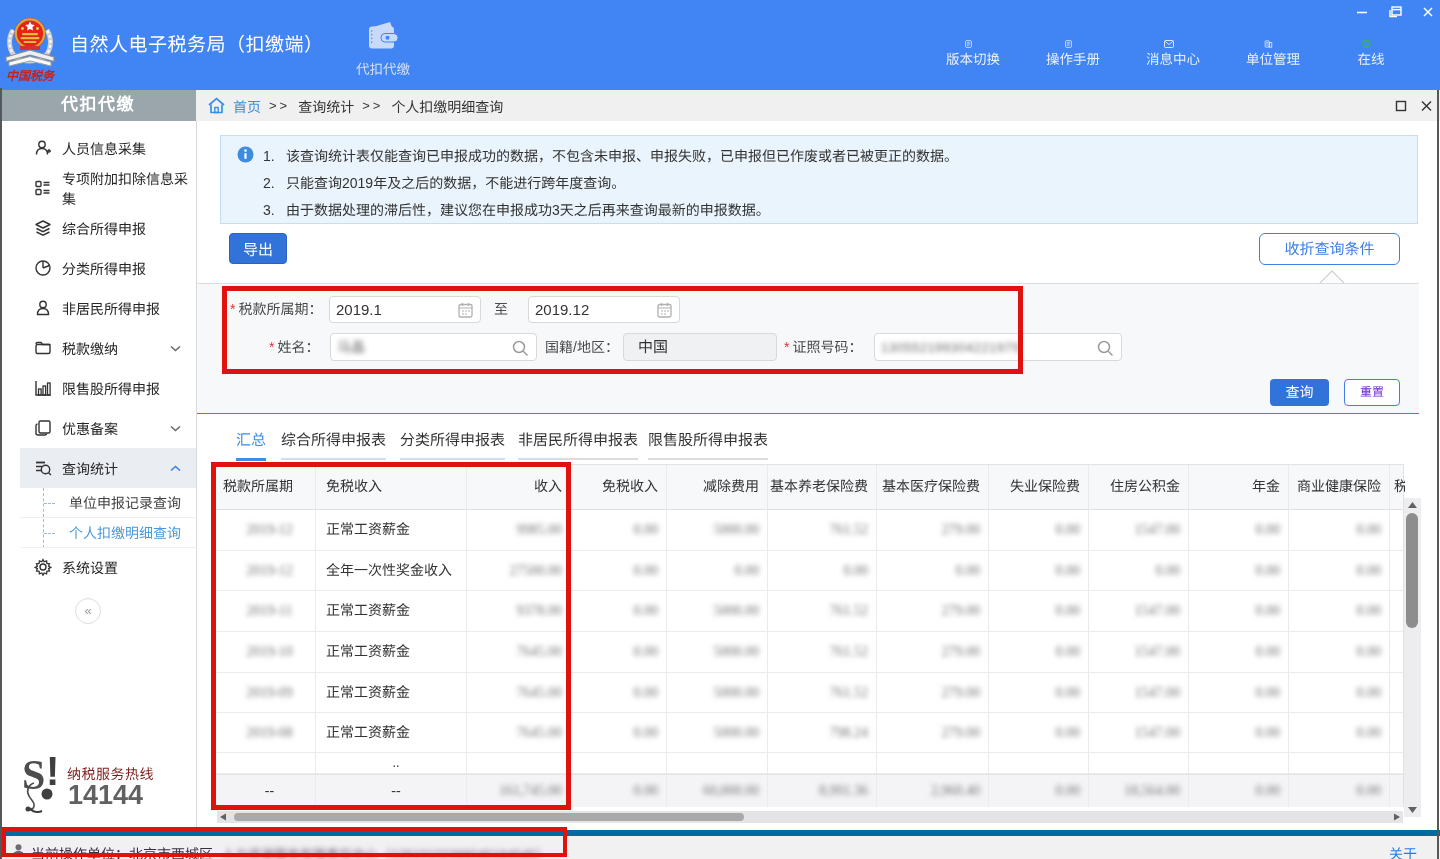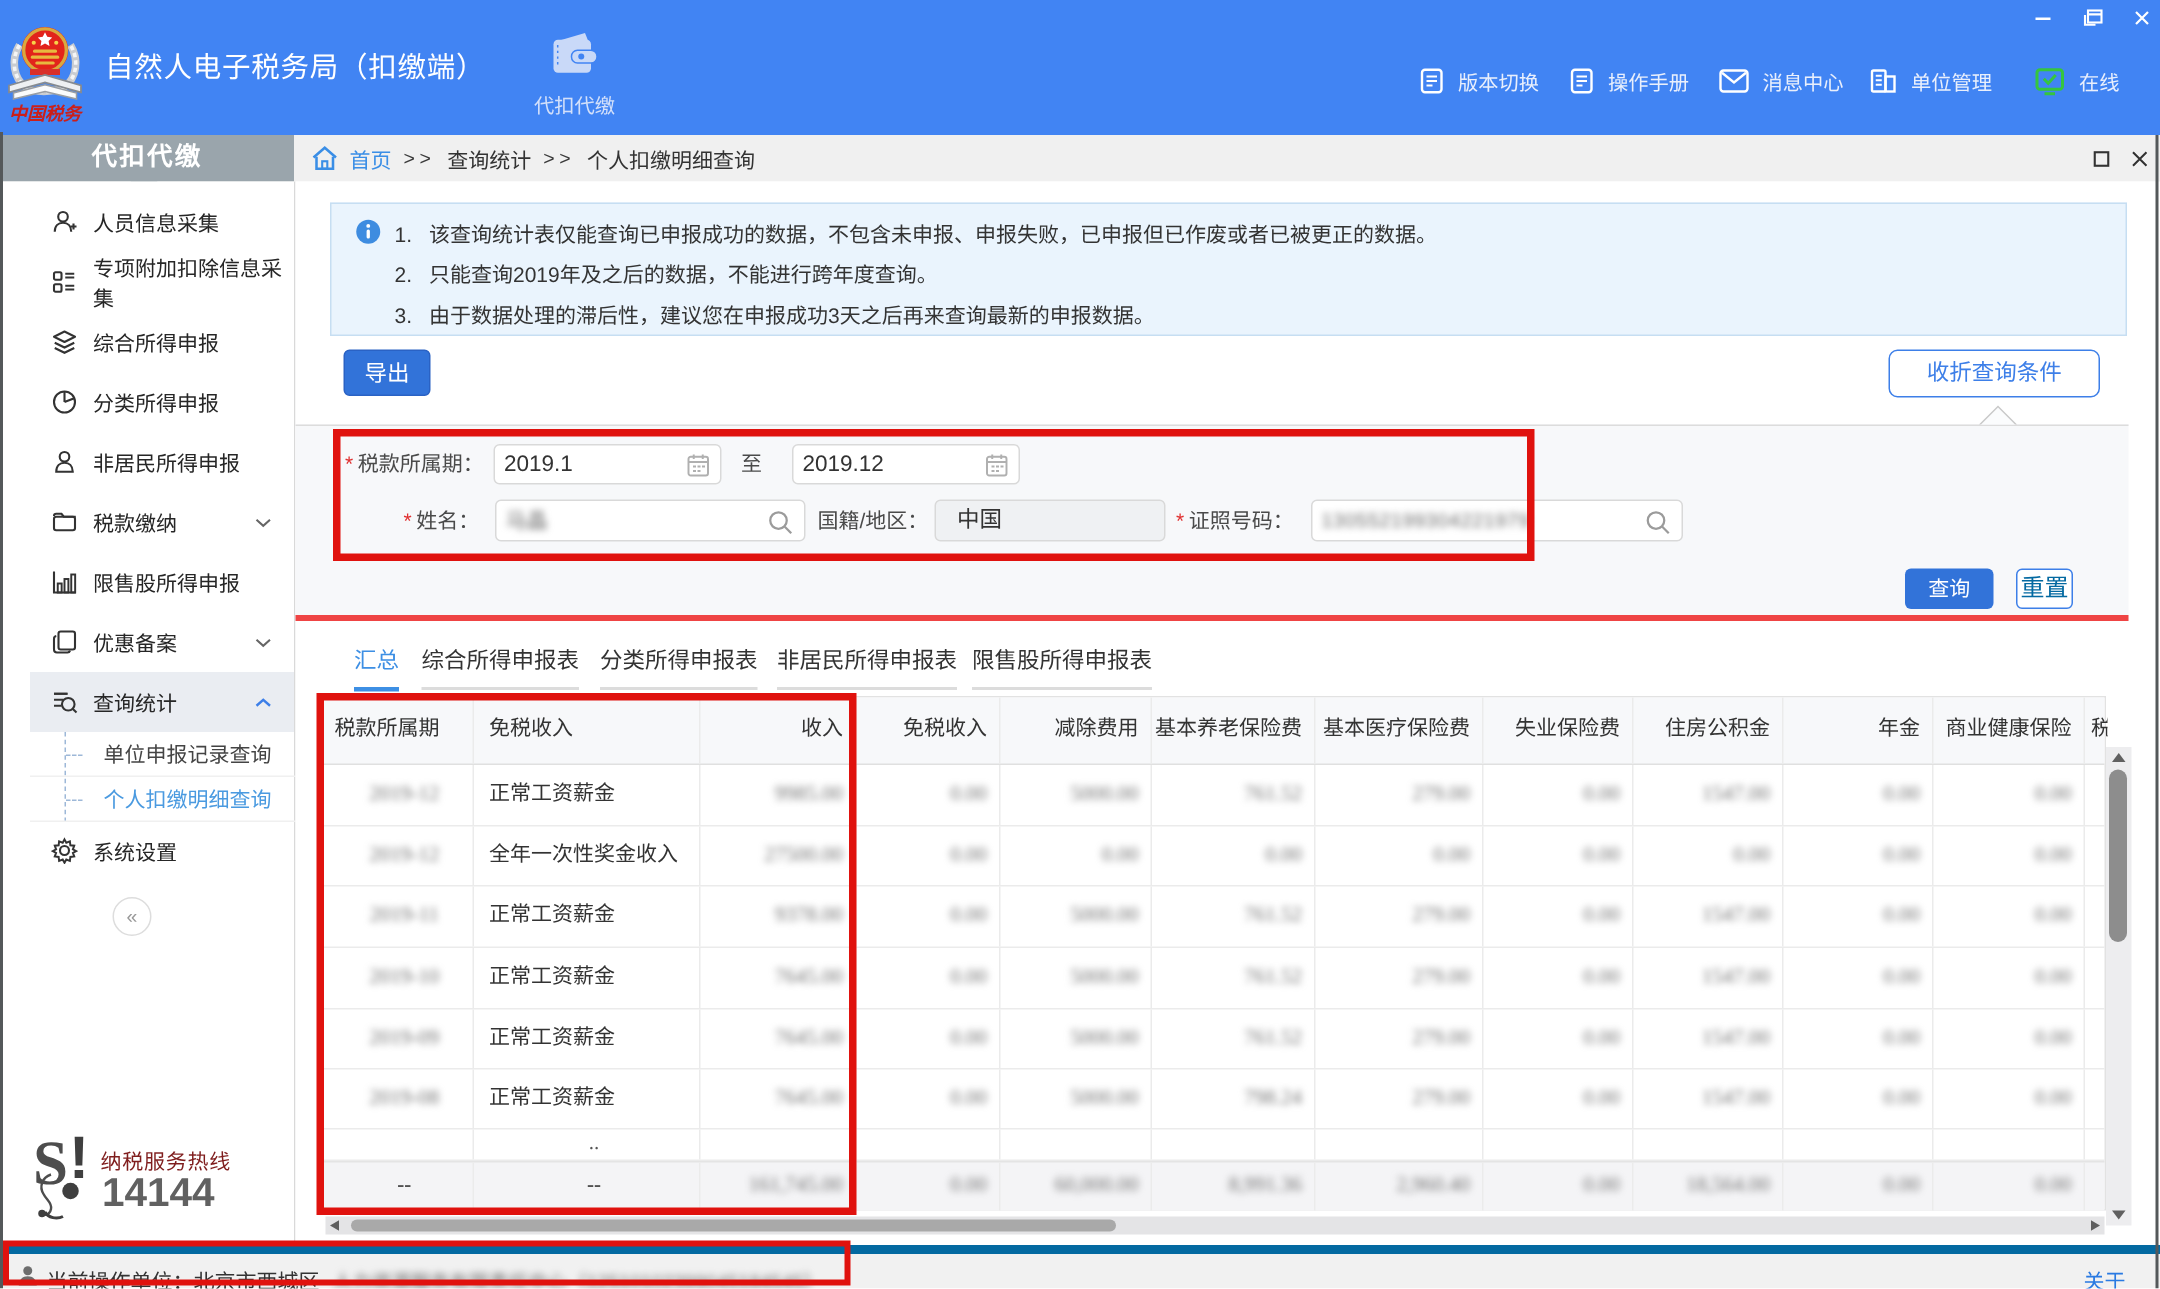--- a/index.html
+++ b/index.html
@@ -6,21 +6,21 @@
 * { margin:0; padding:0; box-sizing:border-box; }
 html,body { width:1440px; height:859px; overflow:hidden; }
 body { position:relative; font-family:"Liberation Sans",sans-serif; background:#fff; color:#333; }
 .titlebar { position:absolute; left:0; top:0; width:1440px; height:90px; background:#4184f3; }
 .winctl { position:absolute; top:5px; right:5px; color:#fff; }
 .winctl svg { margin-left:14px; }
 .logo { position:absolute; left:3px; top:6px; }
 .apptitle { position:absolute; left:70px; top:29px; font-size:19px; color:#fff; letter-spacing:0.5px; }
 .navtab { position:absolute; left:348px; top:21px; width:70px; height:62px; text-align:center; color:#d3e0fa; }
 .navtab .txt { font-size:13.5px; margin-top:4px; }
-.tmi { position:absolute; top:40px; height:28px; display:flex; align-items:center; color:#e9effc; font-size:13.5px; }
+.tmi { position:absolute; top:40px; height:28px; display:flex; align-items:center; color:#e9effc; font-size:13.5px;flex-direction:column; }
 .tmi svg { margin-right:9px; }
 .subbar { position:absolute; left:0; top:90px; width:1440px; height:31px; background:#f0f0f0; }
 .sidehead { position:absolute; left:0; top:0; width:196px; height:31px; background:#9aa5ac; color:#fff; font-size:17px; font-weight:bold; text-align:center; line-height:30px; letter-spacing:1.5px; }
 .sidehead .notch { position:absolute; left:87px; top:31px; width:0; height:0; border-left:9px solid transparent; border-right:9px solid transparent; border-top:8px solid #9aa5ac; }
 .crumb { position:absolute; left:207px; top:0; height:31px; display:flex; align-items:center; font-size:14px; color:#333; }
 .crumb .home { color:#3a8ee6; margin-left:7px; }
 .crumb .sep { margin:0 8px; color:#3a3a3a; font-size:13px; letter-spacing:3px; }
 .subctl { position:absolute; right:7px; top:0; height:31px; display:flex; align-items:center; color:#333; }
 .sidebar { position:absolute; left:0; top:121px; width:197px; height:709px; background:#fff; border-right:1px solid #d9d9d9;padding-left:20px; }
 .mi { position:relative; height:40px; display:flex; align-items:center; font-size:14px; color:#262626; }
@@ -33,28 +33,28 @@
 .dashv { position:absolute; left:23px; top:0; width:0; height:60px; border-left:1px dashed #9db8d8; }
 .dashh { position:absolute; left:24px; width:11px; border-top:1px dashed #9db8d8; }
 .collapse-btn { position:absolute; left:75px; top:477px; width:26px; height:26px; border:1px solid #ddd; border-radius:50%; color:#999; text-align:center; line-height:23px; font-size:13px; }
 .content { position:absolute; left:197px; top:121px; width:1240px; height:709px; background:#fff; }
 .notice { position:absolute; left:23px; top:14px; width:1198px; height:89px; background:#eaf4fd; border:1px solid #c6def2; font-size:14px; color:#333; }
 .notice .ln { position:absolute; left:42px; white-space:nowrap; }
 .btn-export { position:absolute; left:32px; top:112px; width:58px; height:31px; background:#3273d9; border:1px solid #2a62c4; color:#fff; font-size:15px; text-align:center; line-height:31px; border-radius:4px; }
 .btn-fold { position:absolute; left:1062px; top:112px; width:141px; height:32px; border:1px solid #3d7fe8; color:#3d7fe8; font-size:15px; text-align:center; line-height:30px; border-radius:6px; background:#fff; }
 .fold-caret { position:absolute; left:1122px; top:148px; width:26px; height:14px; overflow:hidden; z-index:3; }
 .fold-caret i { position:absolute; left:4px; top:5px; width:18px; height:18px; background:#fbfcfd; border:1px solid #c9c9c9; transform:rotate(45deg); }
-.qpanel { position:absolute; left:0; top:162px; width:1222px; height:131px; background:#f7f8fa; border-top:1px solid #dcdcdc; border-bottom:4px solid #ef4444; }
+.qpanel { position:absolute; left:0; top:162px; width:1222px; height:131px; background:#f7f8fa; border-top:1px solid #dcdcdc; border-bottom:1px solid #ef4444; }
 .flabel { position:absolute; font-size:14px; color:#4a4a4a; white-space:nowrap; }
 .red { color:#e03131; margin-right:3px; }
 .inp { position:absolute; background:#fff; border:1px solid #d9d9d9; border-radius:4px; font-size:15px; color:#333; line-height:25px; padding-left:6px; white-space:nowrap; overflow:hidden; }
 .inp.dis { background:#eff1f3; }
 .inp svg.tail { position:absolute; right:7px; top:5px; }
 .btn-query { position:absolute; left:1073px; top:258px; width:59px; height:27px; background:#3273d9; color:#fff; font-size:14px; text-align:center; line-height:27px; border-radius:4px; }
-.btn-reset { position:absolute; left:1147px; top:258px; width:38px; height:27px; background:#fff; border:1px solid #3d7fe8; color:#0369a1; font-size:16px; text-align:center; line-height:25px; border-radius:4px; }
+.btn-reset { position:absolute; left:1147px; top:258px; width:56px; height:27px; background:#fff; border:1px solid #3d7fe8; color:#6d28d9; font-size:12px; text-align:center; line-height:25px; border-radius:4px; }
 .tab { position:absolute; top:307px; font-size:15px; color:#333; padding-bottom:9px; border-bottom:2px solid #dcdcdc; }
 .tab.on { color:#3d8fe4; border-bottom:3px solid #3d8fe4; }
 .tbl { position:absolute; left:16px; top:343px; width:1191px; height:343px; border:1px solid #e2e2e2; font-size:14px; background:#fff; }
 .tr { position:absolute; left:0; width:1189px; border-bottom:1px solid #ebebeb;font-family:Liberation Serif, serif; }
 .td { position:absolute; top:0; height:100%; border-right:1px solid #ebebeb; white-space:nowrap; overflow:hidden; font-size:14px; color:#333; }
 .td.num { text-align:right; padding-right:8px; }
 .td.ctr { text-align:center; text-indent:10px; }
 .td.lft { padding-left:10px; }
 .blur { filter:blur(2.6px); color:#737373; }
 .blur2 { filter:blur(2.4px); color:#6a6a6a; }

